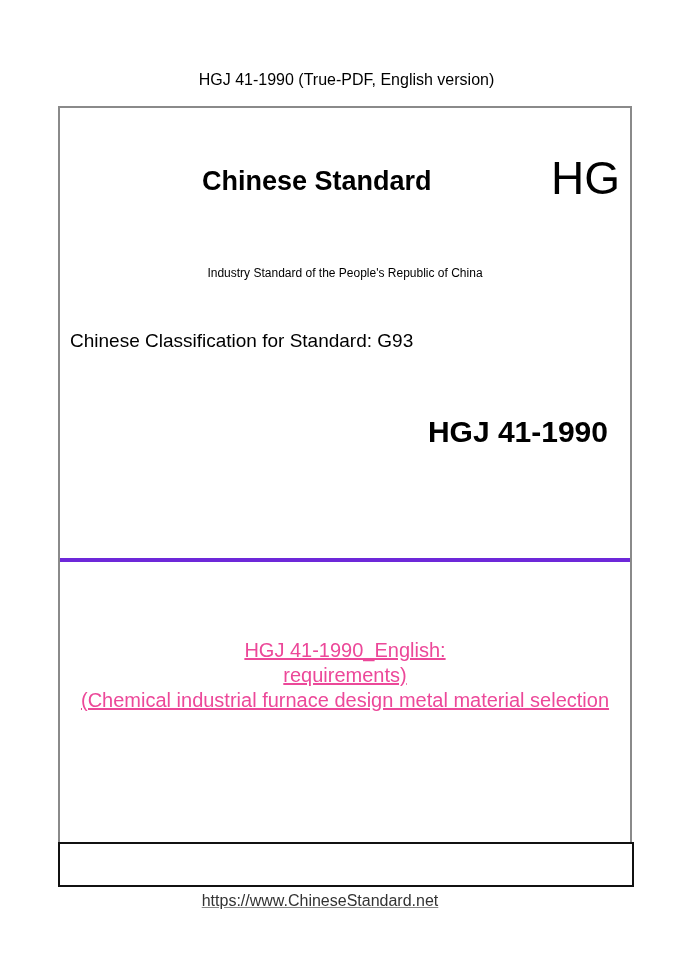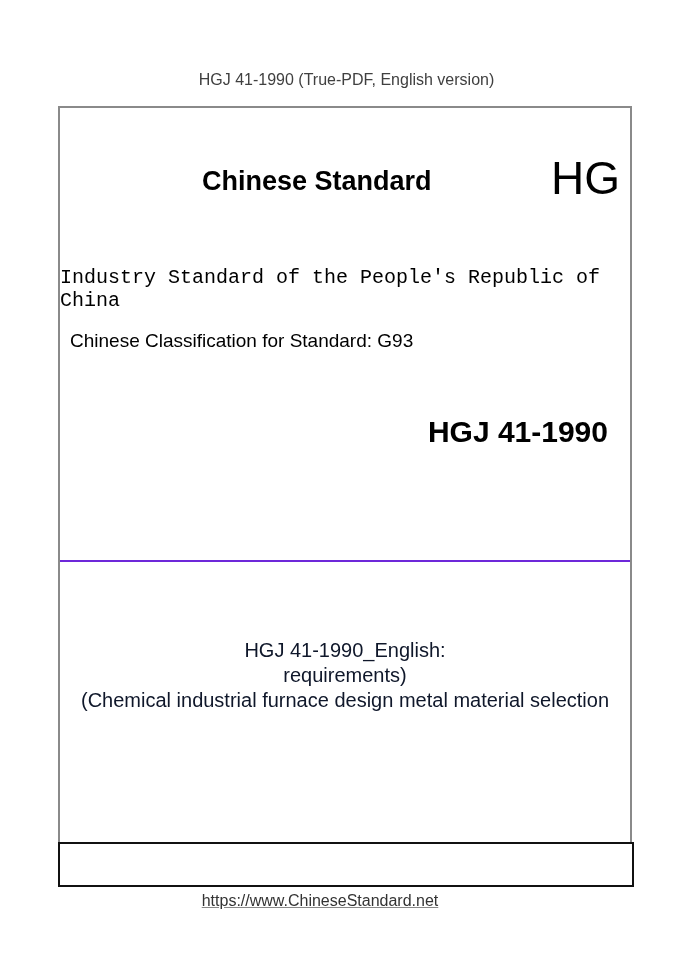--- a/index.html
+++ b/index.html
@@ -1,26 +1,26 @@
 <!DOCTYPE html>
 <html><head>
   <meta charset="utf-8">
   <style>
     html, body { margin: 0; padding: 0; background: #ffffff; }
     body { width: 693px; height: 980px; position: relative; font-family: "Liberation Sans", sans-serif; color: #000; overflow: hidden; }
-    .header-title { position: absolute; top: 71px; left: 0; width: 693px; text-align: center; font-size: 16px; color: #404040; }
+    .header-title { position: absolute; top: 71px; left: 0; width: 693px; text-align: center; font-size: 16px; color: #000000; }
     .frame { position: absolute; left: 58px; top: 106px; width: 574px; height: 736px; border: 2px solid #8a8a8a; border-bottom: none; box-sizing: border-box; }
-    .top-section { position: absolute; left: 0; top: 0; width: 100%; height: 454px; border-bottom: 2px solid #6d28d9; box-sizing: border-box; }
+    .top-section { position: absolute; left: 0; top: 0; width: 100%; height: 454px; border-bottom: 4px solid #6d28d9; box-sizing: border-box; }
     .cs-title { position: absolute; top: 58px; left: 142px; font-size: 27px; font-weight: bold; }
     .hg-code { position: absolute; top: 43px; right: 10px; font-size: 46px; font-weight: normal; }
-    .industry-std { position: absolute; top: 158px; left: 0; width: 100%; text-align: left; font-size: 20px; font-family: Liberation Mono, monospace; }
+    .industry-std { position: absolute; top: 158px; left: 0; width: 100%; text-align: center; font-size: 12px; }
     .classification { position: absolute; top: 222px; left: 10px; font-size: 19px; }
     .std-number { position: absolute; top: 300px; right: 22px; font-size: 30px; font-weight: bold; margin-top: 7px; }
     .mid-section { position: absolute; left: 0; top: 454px; width: 100%; height: 282px; }
-    .eng-title { position: absolute; top: 76px; left: 0; width: 100%; text-align: center; font-size: 20px; line-height: 25px; color: #0f172a; }
+    .eng-title { position: absolute; top: 76px; left: 0; width: 100%; text-align: center; font-size: 20px; line-height: 25px; color: #ec4899; text-decoration: underline; }
     .bottom-box { position: absolute; left: 58px; top: 842px; width: 576px; height: 45px; border: 2px solid #111; box-sizing: border-box; }
     .footer-link { position: absolute; top: 892px; left: 0; width: 640px; text-align: center; font-size: 16px; color: #333; }
     .footer-link a { color: #333; text-decoration: underline; text-decoration-color: #888; }
   </style>
 </head>
 <body>
 
 <div class="header-title">HGJ 41-1990 (True-PDF, English version)</div>
 
 <div class="frame">

